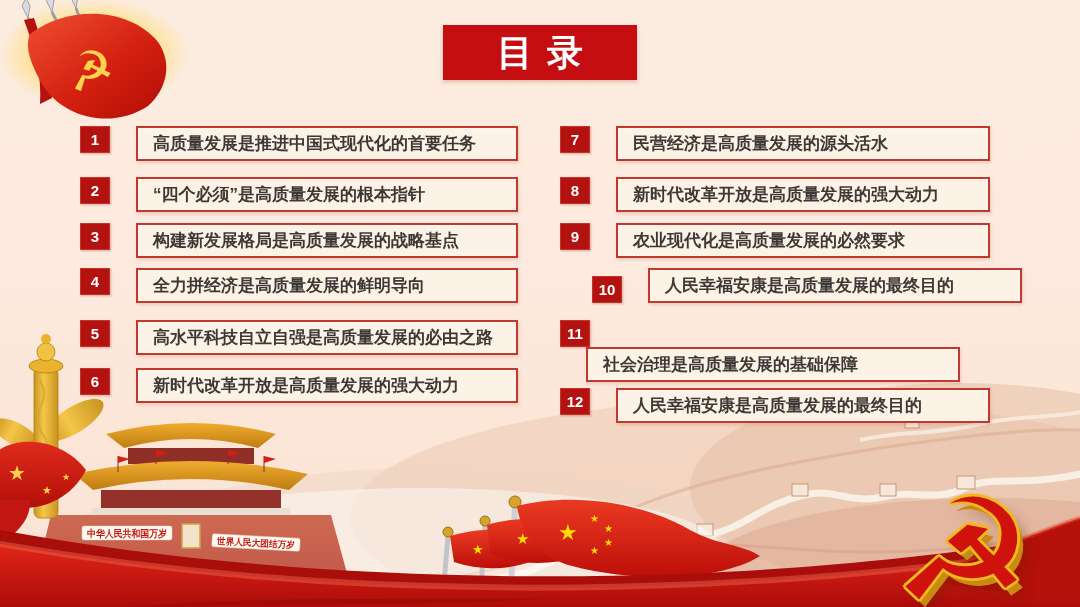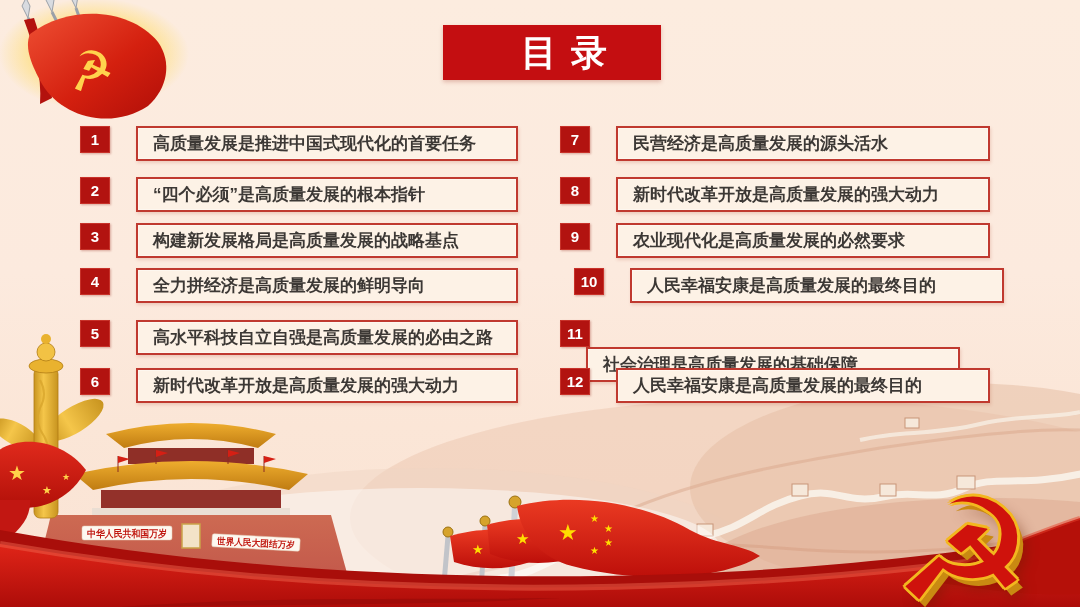--- a/index.html
+++ b/index.html
@@ -7,21 +7,20 @@
   .slide{
     position:relative;width:1080px;height:607px;overflow:hidden;
     background:linear-gradient(180deg,#fcecdf 0%,#fceade 45%,#fbe6d7 70%,#fae3d4 100%);
   }
   .layer{position:absolute;}
   
   .title-banner{
     left:443px;top:25px;width:194px;height:55px;z-index:6;
     background:#c40e11;display:flex;align-items:center;justify-content:center;
     box-shadow:0 2px 4px rgba(150,30,20,.25);
-    padding-left:24px;
   }
   .title-banner span{
     color:#ffffff;font-size:36px;font-weight:bold;letter-spacing:14px;
     padding-left:14px;line-height:1;
   }
   
   .toc-row{position:absolute;display:flex;align-items:flex-start;z-index:6;}
   .num-badge{
     width:30px;height:27px;background:#b21310;color:#ffffff;
     display:flex;align-items:center;justify-content:center;
@@ -264,32 +263,32 @@
     <div class="item-box w-right">
         <span>新时代改革开放是高质量发展的强大动力</span>
       </div>
   </div>
   <div class="toc-row" style="left:560px;top:223px;">
     <div class="num-badge">9</div>
     <div class="item-box w-right">
         <span>农业现代化是高质量发展的必然要求</span>
       </div>
   </div>
-  <div class="toc-row" style="left:574px;top:268px;">
+  <div class="toc-row" style="left:592px;top:268px;align-items:flex-end;">
     <div class="num-badge">10</div>
     <div class="item-box w-right">
         <span>人民幸福安康是高质量发展的最终目的</span>
       </div>
   </div>
   <div class="toc-row" style="left:560px;top:320px;flex-direction:column;">
     <div class="num-badge">11</div>
     <div class="item-box w-right">
         <span>社会治理是高质量发展的基础保障</span>
       </div>
   </div>
-  <div class="toc-row" style="left:560px;top:368px;">
+  <div class="toc-row" style="left:560px;top:388px;">
     <div class="num-badge">12</div>
     <div class="item-box w-right">
         <span>人民幸福安康是高质量发展的最终目的</span>
       </div>
   </div>
 
 </div>
 
 </body></html>

